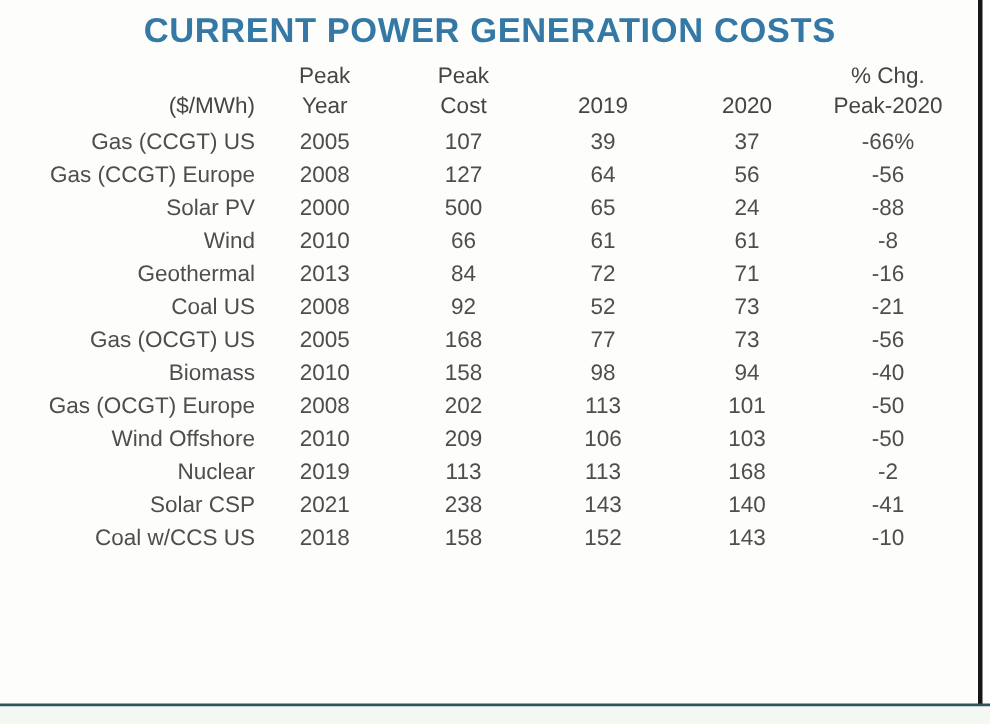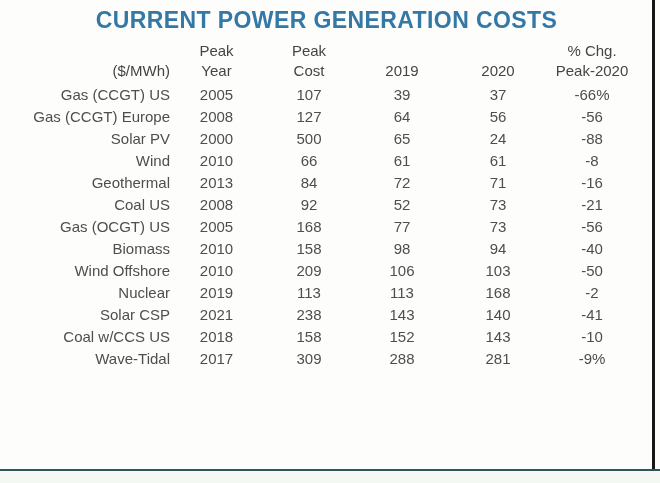--- a/index.html
+++ b/index.html
@@ -184,20 +184,28 @@
         </tr>
         <tr>
           <td>Biomass</td>
           <td>2010</td>
           <td>158</td>
           <td>98</td>
           <td>94</td>
           <td>-40</td>
         </tr>
         <tr>
+          <td>Gas (OCGT) Europe</td>
+          <td>2008</td>
+          <td>202</td>
+          <td>113</td>
+          <td>101</td>
+          <td>-50</td>
+        </tr>
+        <tr>
           <td>Wind Offshore</td>
           <td>2010</td>
           <td>209</td>
           <td>106</td>
           <td>103</td>
           <td>-50</td>
         </tr>
         <tr>
           <td>Nuclear</td>
           <td>2019</td>
@@ -215,27 +223,19 @@
           <td>-41</td>
         </tr>
         <tr>
           <td>Coal w/CCS US</td>
           <td>2018</td>
           <td>158</td>
           <td>152</td>
           <td>143</td>
           <td>-10</td>
         </tr>
-        <tr>
-          <td>Wave-Tidal</td>
-          <td>2017</td>
-          <td>309</td>
-          <td>288</td>
-          <td>281</td>
-          <td>-9%</td>
-        </tr>
       </tbody>
   </table>
 
   <div class="right-border"></div>
   <div class="bottom-rule"></div>
   <div class="bottom-strip"></div>
 </div>
 
 </body></html>

